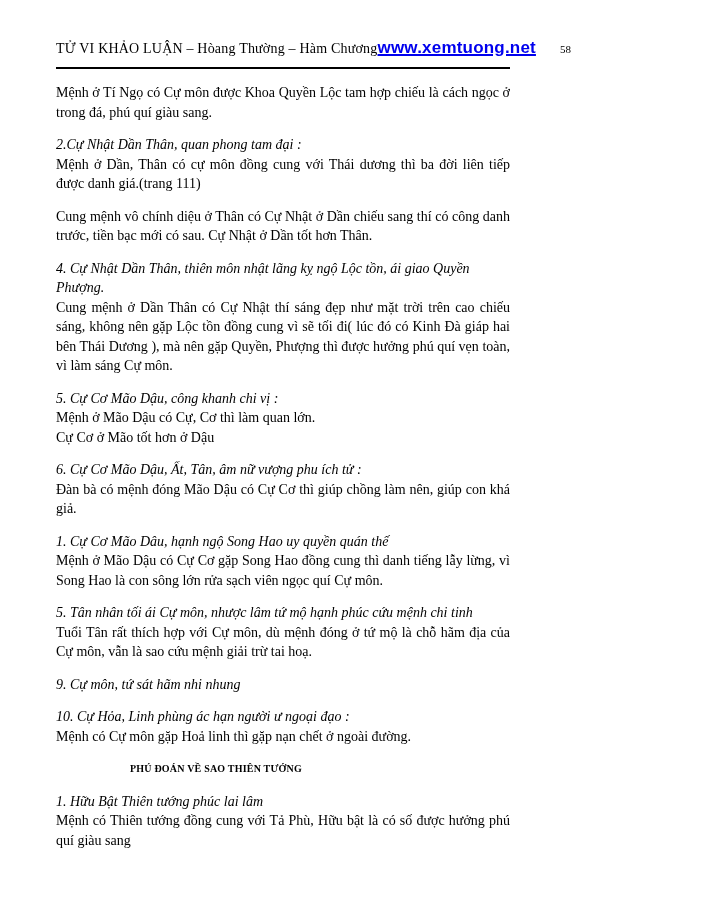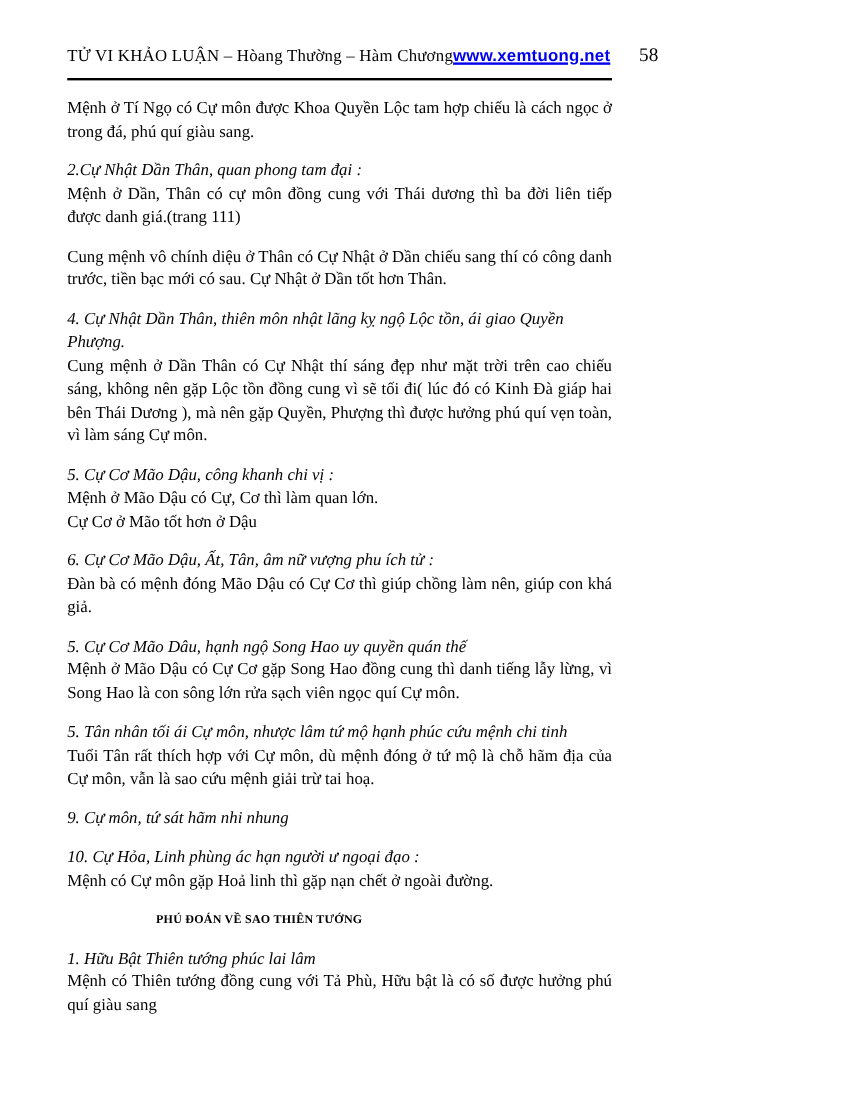--- a/index.html
+++ b/index.html
@@ -27,30 +27,30 @@
     font-size: 14px;
   }
   .header-title {
     flex: 1;
     white-space: nowrap;
     letter-spacing: 0.2px;
   }
   .header-link {
     font-family: "Liberation Sans", sans-serif;
     font-weight: bold;
-    font-size: 14px;
+    font-size: 17px;
     letter-spacing: 0.2px;
     text-decoration: underline;
     text-decoration-thickness: 2px;
     cursor: pointer;
   }
   .header-pagenum {
     margin-left: 24px;
     margin-right: 8px;
-    font-size: 16px;
+    font-size: 11px;
   }
   .header-rule {
     border: none;
     border-top: 2px solid #000000;
     margin: 9px 0 14px 0;
   }
   
   .block {
     margin: 0 0 13px 0;
     font-size: 14px;
@@ -107,21 +107,21 @@
     <p>Mệnh ở Mão Dậu có Cự, Cơ thì làm quan lớn.
 Cự Cơ ở Mão tốt hơn ở Dậu</p>
   </div>
 
   <div class="block">
     <p class="sec-heading">6. Cự Cơ Mão Dậu, Ất, Tân, âm nữ vượng phu ích tử :</p>
     <p>Đàn bà có mệnh đóng Mão Dậu có Cự Cơ thì giúp chồng làm nên, giúp con khá giả.</p>
   </div>
 
   <div class="block">
-    <p class="sec-heading">5. Cự Cơ Mão Dâu, hạnh ngộ Song Hao uy quyền quán thế</p>
+    <p class="sec-heading">1. Cự Cơ Mão Dâu, hạnh ngộ Song Hao uy quyền quán thế</p>
     <p>Mệnh ở Mão Dậu có Cự Cơ gặp Song Hao đồng cung thì danh tiếng lẫy lừng, vì Song Hao là con sông lớn rửa sạch viên ngọc quí Cự môn.</p>
   </div>
 
   <div class="block">
     <p class="sec-heading">5. Tân nhân tối ái Cự môn, nhược lâm tứ mộ hạnh phúc cứu mệnh chi tinh</p>
     <p>Tuổi Tân rất thích hợp với Cự môn, dù mệnh đóng ở tứ mộ là chỗ hãm địa của Cự môn, vẫn là sao cứu mệnh giải trừ tai hoạ.</p>
   </div>
 
   <div class="block">
     <p class="sec-heading">9. Cự môn, tứ sát hãm nhi nhung</p>

